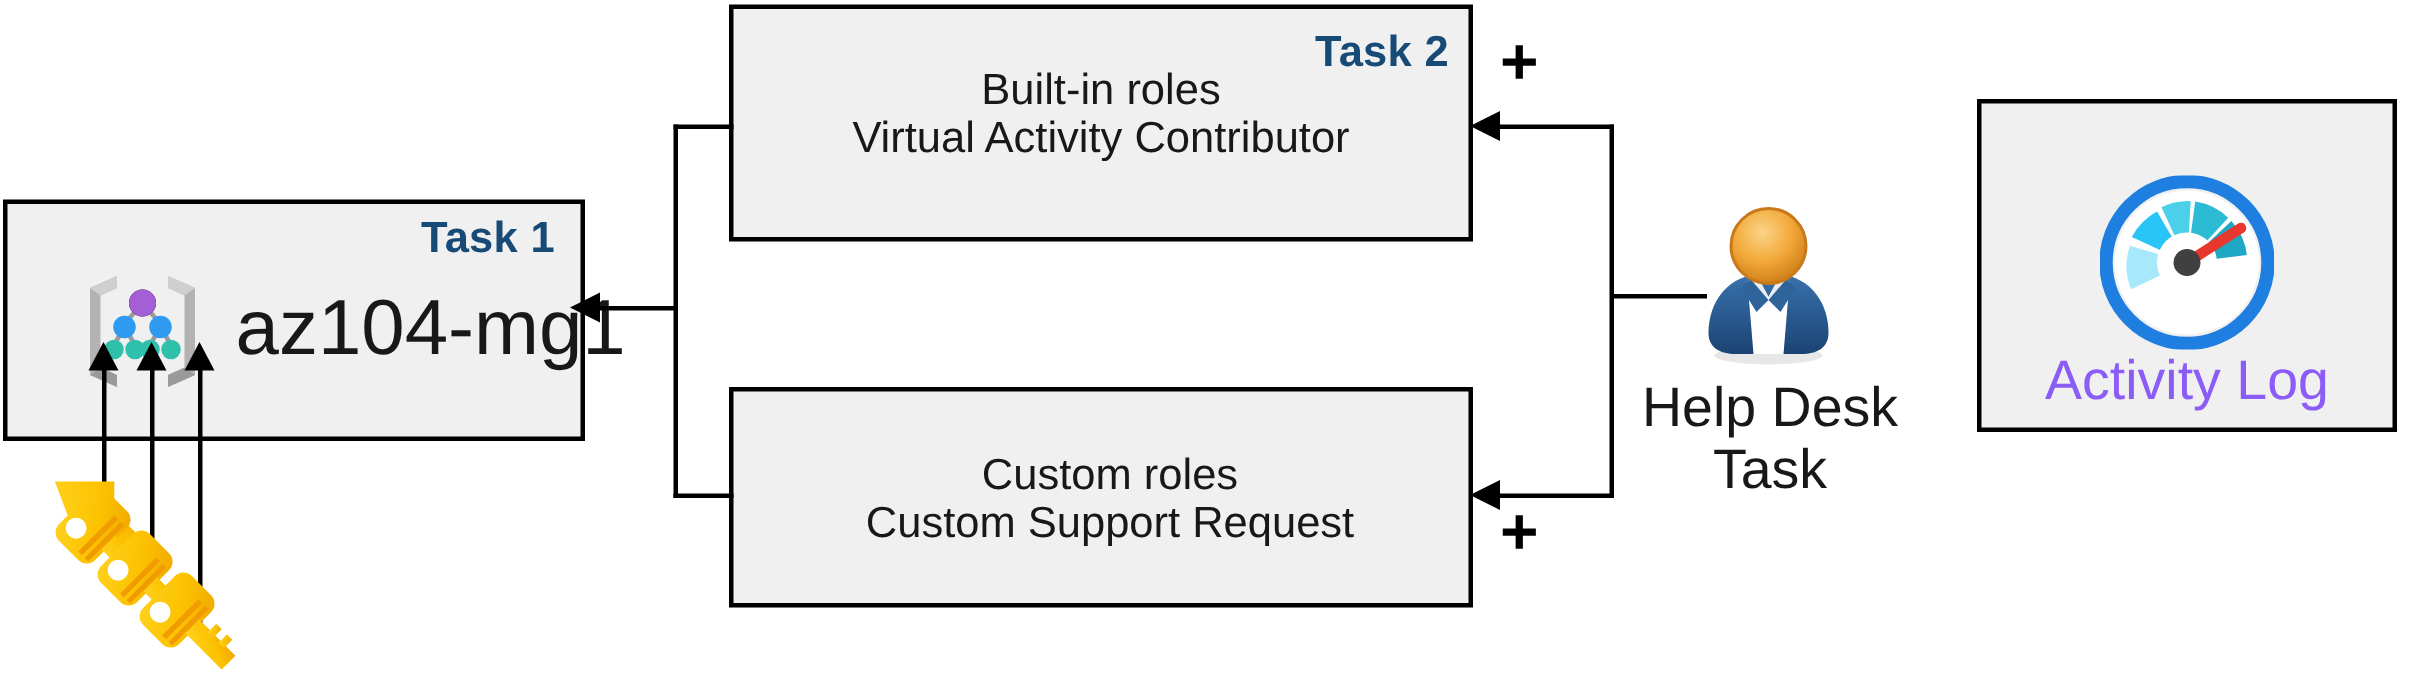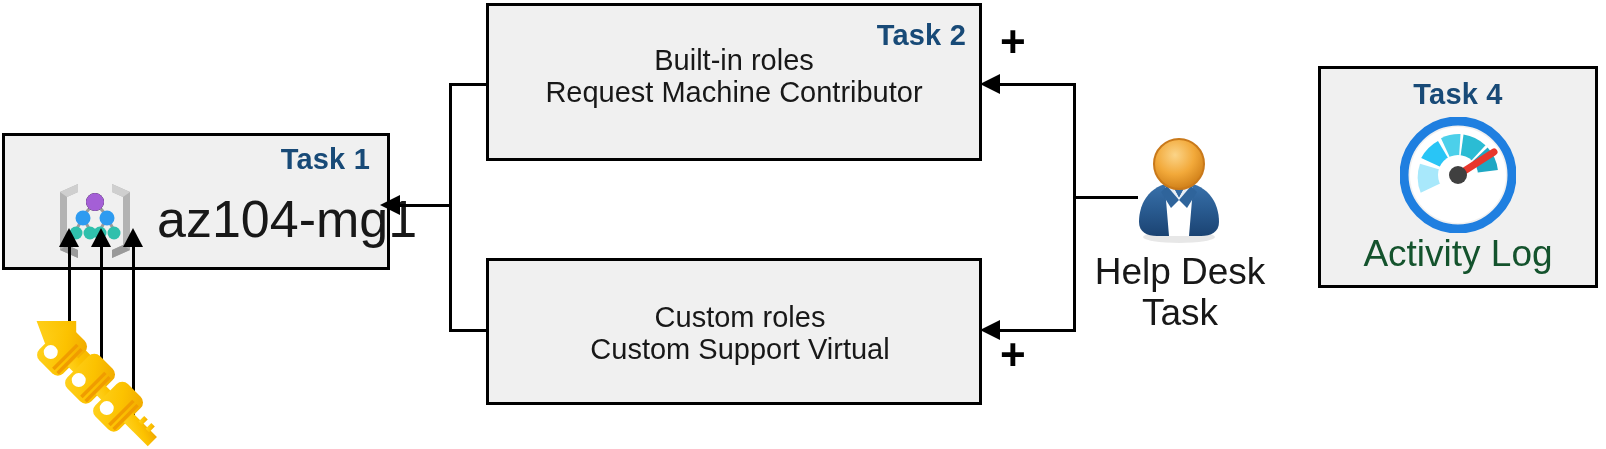--- a/index.html
+++ b/index.html
@@ -28,21 +28,21 @@
   .box-text {
     position: absolute;
     color: #181818;
     font-size: 29px;
     line-height: 1.12;
     white-space: nowrap;
     text-align: center;
   }
 
   
-  #task1 { left: 2px; top: 133px; width: 388px; height: 137px; }
+  #task1 { left: 2px; top: 133px; width: 388px; height: 161px; }
   #task1 .task-label { right: 17px; top: 7px; }
   #task1-name {
     left: 152px; top: 53px;
     font-size: 52px; color: #181818; white-space: nowrap;
     position: absolute;
   }
   #mg-icon { position: absolute; left: 47px; top: 42px; width: 86px; height: 86px; }
 
   
   #task2 { left: 486px; top: 3px; width: 496px; height: 158px; }
@@ -55,21 +55,21 @@
   #task3 .box-text { left: 0; right: 0; top: 40px; margin-left: 12px; }
 
   
   #task4 { left: 1318px; top: 66px; width: 280px; height: 222px; }
   #task4 .task-label {
     left: 0; right: 0; top: 9px; text-align: center;
   }
   #gauge { position: absolute; left: 50%; top: 48px; margin-left: -58px; width: 116px; height: 116px; }
   #task4-caption {
     position: absolute; left: 0; right: 0; bottom: 10px;
-    text-align: center; font-size: 37px; color: #14532d; white-space: nowrap;
+    text-align: center; font-size: 37px; color: #8b5cf6; white-space: nowrap;
   }
 
   
   .line { position: absolute; background: #000000; }
   
   #spine-left { left: 449px; top: 83px; width: 3px; height: 249px; }
   #stub-top-left { left: 449px; top: 83px; width: 40px; height: 3px; }
   #stub-bot-left { left: 449px; top: 329px; width: 40px; height: 3px; }
   #arm-to-task1 { left: 398px; top: 204px; width: 53px; height: 3px; }
   #arrow-task1 {
@@ -171,33 +171,32 @@
       <circle cx="62" cy="55" r="6.5" fill="#2fc0ac"></circle>
     </svg>
 
     <div id="task1-name">az104-mg1</div>
   </div>
 
   <div class="task-box" id="task2">
     <div class="task-label">Task 2</div>
     <div class="box-text">
       <div>Built-in roles</div>
-      <div>Request Machine Contributor</div>
+      <div>Virtual Activity Contributor</div>
     </div>
   </div>
 
   <div class="task-box" id="task3">
     <div class="box-text">
       <div>Custom roles</div>
-      <div>Custom Support Virtual</div>
+      <div>Custom Support Request</div>
     </div>
   </div>
 
   <div class="task-box" id="task4">
-    <div class="task-label">Task 4</div>
 
     <svg id="gauge" viewBox="0 0 116 116">
       <circle cx="58" cy="58" r="54" fill="none" stroke="#1f7fe0" stroke-width="9"></circle>
       <circle cx="58" cy="58" r="48" fill="#ffffff"></circle>
 
       <g>
         <path d="M58 58 L20.7 75.8 A41 41 0 0 1 20.0 46.8 Z" fill="#a8e8fb"></path>
         <path d="M58 58 L21.2 41.0 A41 41 0 0 1 38.0 24.0 Z" fill="#29c5f6"></path>
         <path d="M58 58 L41.0 21.2 A41 41 0 0 1 60.5 17.1 Z" fill="#4cd0ea"></path>
         <path d="M58 58 L63.5 17.4 A41 41 0 0 1 85.5 28.2 Z" fill="#2bbcd4"></path>

